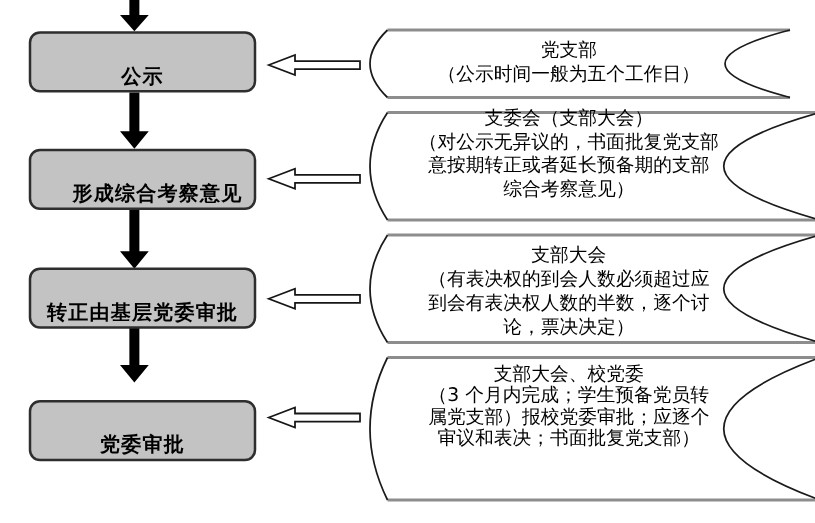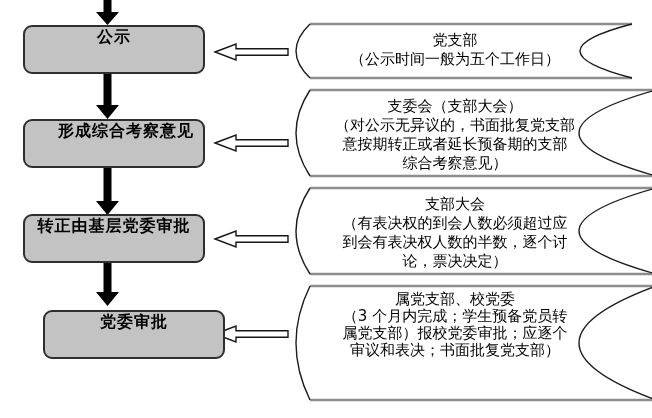--- a/index.html
+++ b/index.html
@@ -7,35 +7,35 @@
     position:relative; width:652px; height:418px;
     background:#ffffff; overflow:hidden;
     font-family:"DejaVu Sans","Liberation Sans",sans-serif;
     color:#000;
   }
   #shapes { position:absolute; left:0; top:0; width:652px; height:418px; }
   .step {
     position:absolute; left:23px; width:182px; height:49px;
     background:#c3c3c3; border:2px solid #2e2e2e; border-radius:9px;
     box-sizing:border-box;
-    display:flex; align-items:flex-start; justify-content:center;
+    display:flex; align-items:flex-end; justify-content:center;
     font-size:16px; font-weight:bold; letter-spacing:1px;
     text-align:center;
   }
   .step-1 { top:25px; }
   .step-2 { top:119px;padding-left:24px; }
   .step-3 { top:214px; }
-  .step-4 { top:310px;margin-left:20px; }
+  .step-4 { top:320px; }
   .ann {
     position:absolute; left:305px; width:300px;
     font-size:15px; line-height:19px; text-align:center;
     white-space:nowrap;
   }
   .ann-1 { top:31px; }
-  .ann-2 { top:97px; }
+  .ann-2 { top:85px; }
   .ann-3 { top:195px; }
   .ann-4 { top:291px; line-height:17px; }
   .bracket-line { stroke:#8d8d8d; stroke-width:2.4; fill:none; }
   .bracket-arc  { stroke:#1b1b1b; stroke-width:1.4; fill:none; }
   .solid-arrow  { fill:#000000; stroke:none; }
   .hollow-arrow { fill:#ffffff; stroke:#161616; stroke-width:1.4; stroke-linejoin:miter; }
 </style>
 </head>
 <body>
 
@@ -108,19 +108,19 @@
   </div>
 
   <div class="ann ann-3">
     <div>支部大会</div>
     <div>（有表决权的到会人数必须超过应</div>
     <div>到会有表决权人数的半数，逐个讨</div>
     <div>论，票决决定）</div>
   </div>
 
   <div class="ann ann-4">
-    <div>属党支部、校党委</div>
+    <div>支部大会、校党委</div>
     <div>（3 个月内完成；学生预备党员转</div>
     <div>属党支部）报校党委审批；应逐个</div>
     <div>审议和表决；书面批复党支部）</div>
   </div>
 
 </div>
 
 </body></html>

